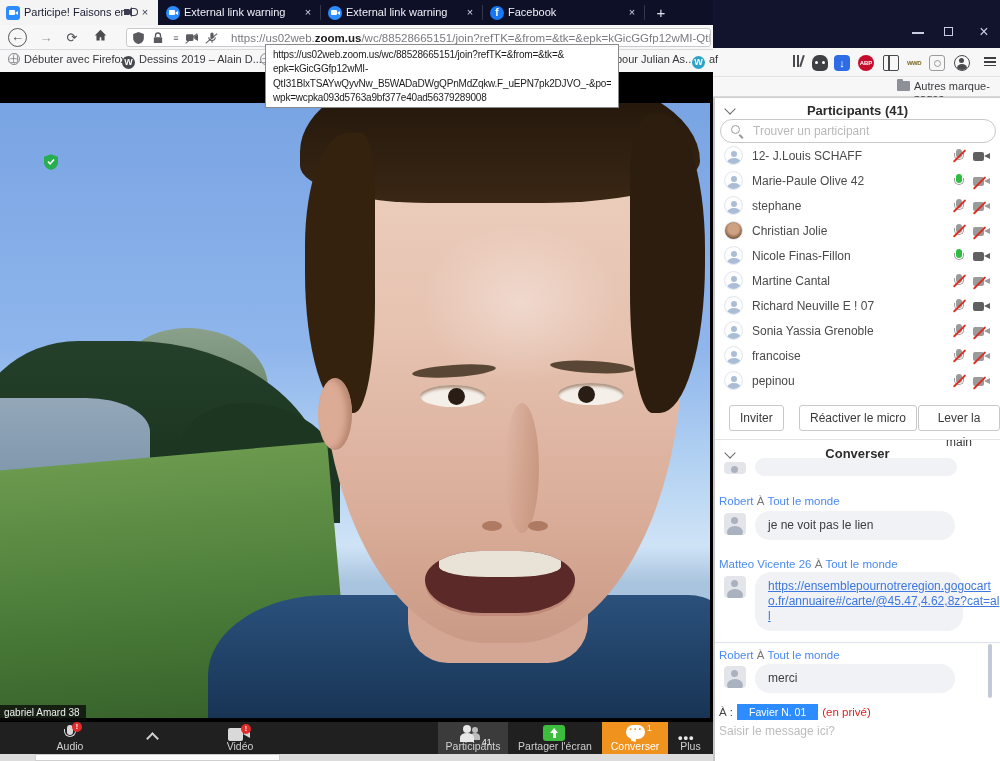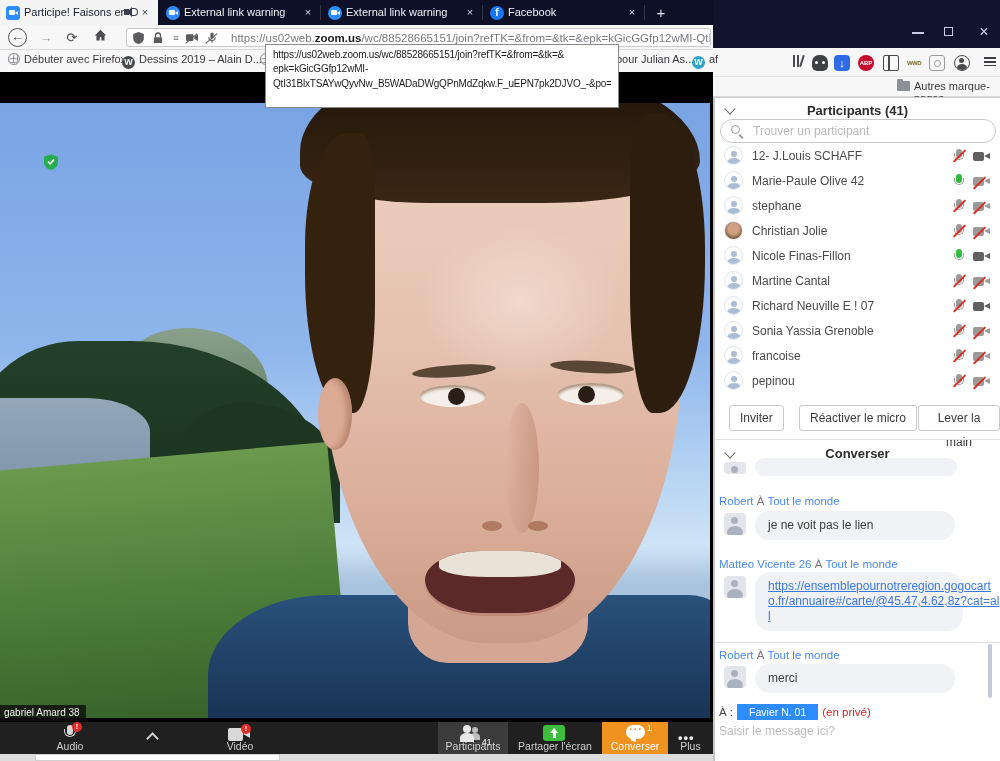--- a/index.html
+++ b/index.html
@@ -566,15 +566,16 @@
   </div>
 
   <div class="abs hscroll">
     <div class="hthumb"></div>
   </div>
 
   <div class="abs tooltip">
     <div>https://us02web.zoom.us/wc/88528665151/join?refTK=&amp;from=&amp;tk=&amp;</div>
     <div>epk=kGicGGfp12wMI-</div>
     <div>QtI31BlxTSAYwQyvNw_B5WADaDWgQPnMdZqkw.F_uEPN7pk2DJVO_-&amp;po=7&amp;</div>
+    <div>wpk=wcpka093d5763a9bf377e40ad56379289008</div>
   </div>
 
 </div>
 
 </body></html>

